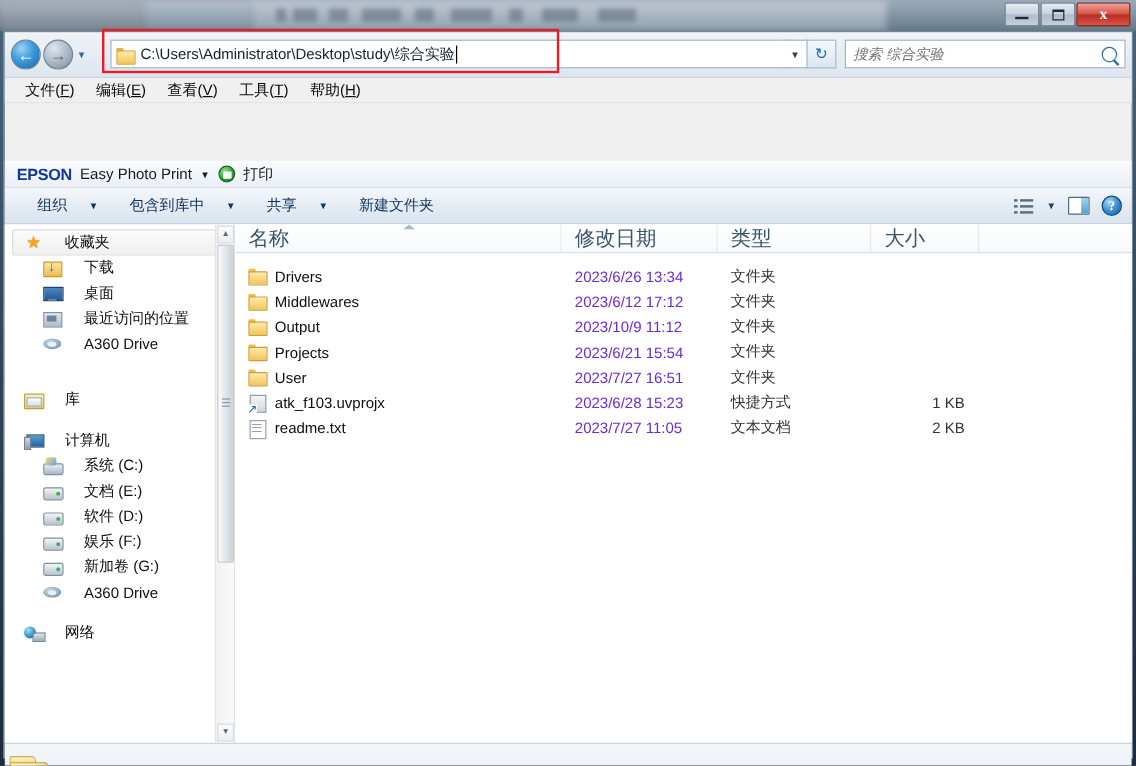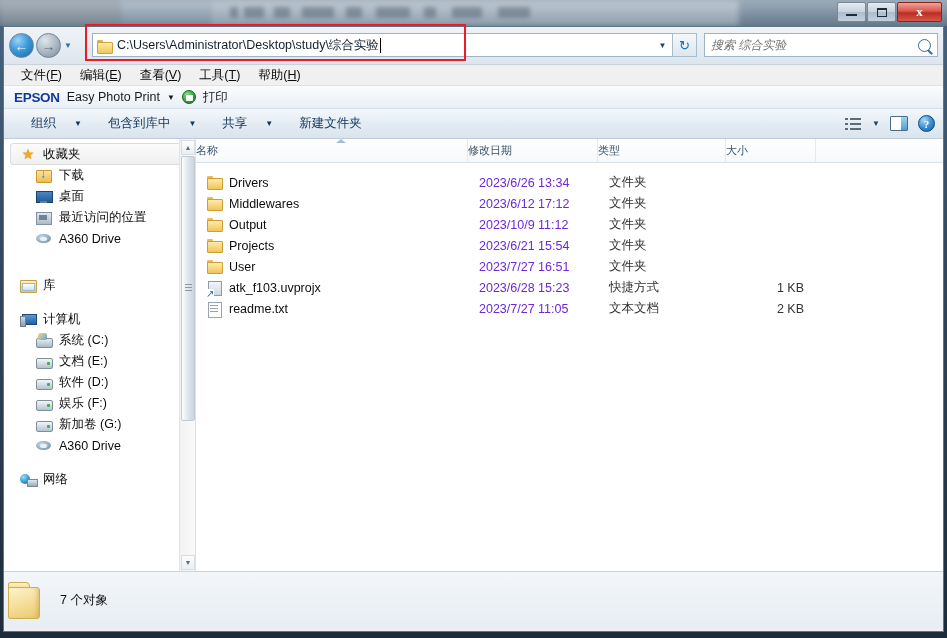--- a/index.html
+++ b/index.html
@@ -146,20 +146,21 @@
   .menu-item {
     font-size: 12.5px; color: #0a0a0a; padding: 2px 9px; cursor: default;
   }
   .menu-item u { text-decoration: underline; }
 
   
   .epsonbar {
     height: 23px; background: linear-gradient(180deg,#fafcfe,#e9eff5);
     display: flex; align-items: center; padding-left: 10px; gap: 7px;
     border-bottom: 1px solid #d5dfe8;
+    margin-top: 48px;
   }
   .epson-logo {
     font-size: 13.5px; font-weight: bold; color: #13389c;
     letter-spacing: -0.3px; font-family: "Liberation Sans", sans-serif;
   }
   .epson-name { font-size: 12.5px; color: #1a1a1a; }
   .epson-caret { font-size: 8px; color: #1a1a1a; }
   .epson-print-icon {
     width: 14px; height: 14px; border-radius: 50%;
     background: radial-gradient(circle at 35% 30%, #8be08b, #2f9e34 60%, #187a1d);
@@ -219,21 +220,21 @@
     display: flex; align-items: center; height: 21px; padding-left: 16px;
     font-size: 12.5px; color: #0d0d0d; gap: 7px; cursor: default;
   }
   .sb-node.child { padding-left: 32px; }
   .sb-node.header-sel {
     background: linear-gradient(180deg,#fbfbfb,#f0f0f0);
     border: 1px solid #dcdcdc; border-radius: 3px;
     margin: 0 8px 0 6px; padding-left: 9px; height: 22px;
   }
   .sb-gap { height: 13px; }
-  .sb-label { white-space: nowrap; }
+  .sb-label { white-space: nowrap; margin-left: 11px; }
 
   .ic { width: 16px; height: 15px; position: relative; flex: 0 0 auto; }
   
   .ic-star { color: #f5a623; font-size: 14px; line-height: 15px; text-align: center;
              text-shadow: 0 0 1px #c17d06; }
   
   .ic-dl::before { content:''; position:absolute; left:0; top:2px; width:14px; height:11px;
     background: linear-gradient(180deg,#ffe39a,#eebd50); border:1px solid #c9982f; border-radius:1px; }
   .ic-dl::after { content:'↓'; position:absolute; left:4px; top:-1px; font-size:12px;
     color:#1a6fc4; font-weight:bold; text-shadow:0 0 1px #fff; }
@@ -308,22 +309,22 @@
   .sbs-grip span { display: block; height: 1px; background: #8c99a5; margin-bottom: 2px; }
 
   
   .filelist { flex: 1; background: #fff; position: relative; }
   .col-head {
     display: flex; height: 24px; align-items: stretch;
     background: linear-gradient(180deg,#ffffff,#f6f9fb);
     border-bottom: 1px solid #dbe3ea; position: relative;
   }
   .ch {
-    font-size: 11px; color: #39536b; display: flex; align-items: center;
-    border-right: 1px solid #e4eaf0; position: relative;
+    font-size: 17px; color: #39536b; display: flex; align-items: center;
+    padding-left: 11px; border-right: 1px solid #e4eaf0; position: relative;
   }
   .ch-name { width: 272px; }
   .ch-date { width: 130px; }
   .ch-type { width: 128px; }
   .ch-size { width: 90px; }
   .ch-rest { flex: 1; border-right: none; }
   .sort-arrow {
     position: absolute; left: 140px; top: 0px; width: 0; height: 0;
     border-left: 5px solid transparent; border-right: 5px solid transparent;
     border-bottom: 4px solid #a8bccd;

